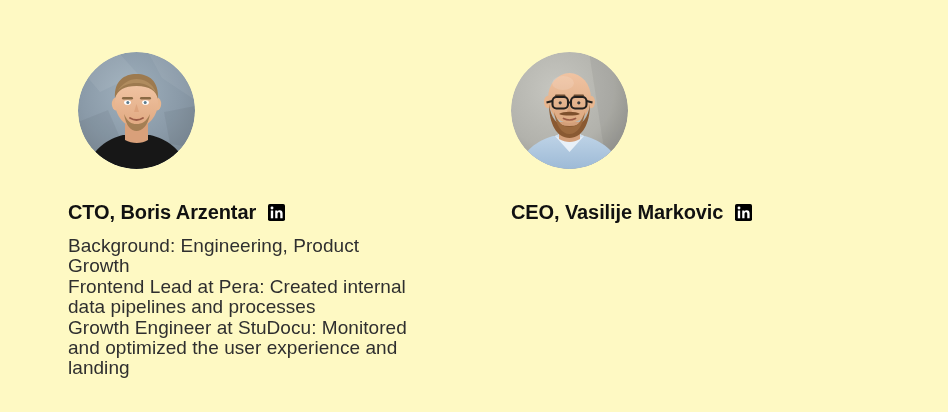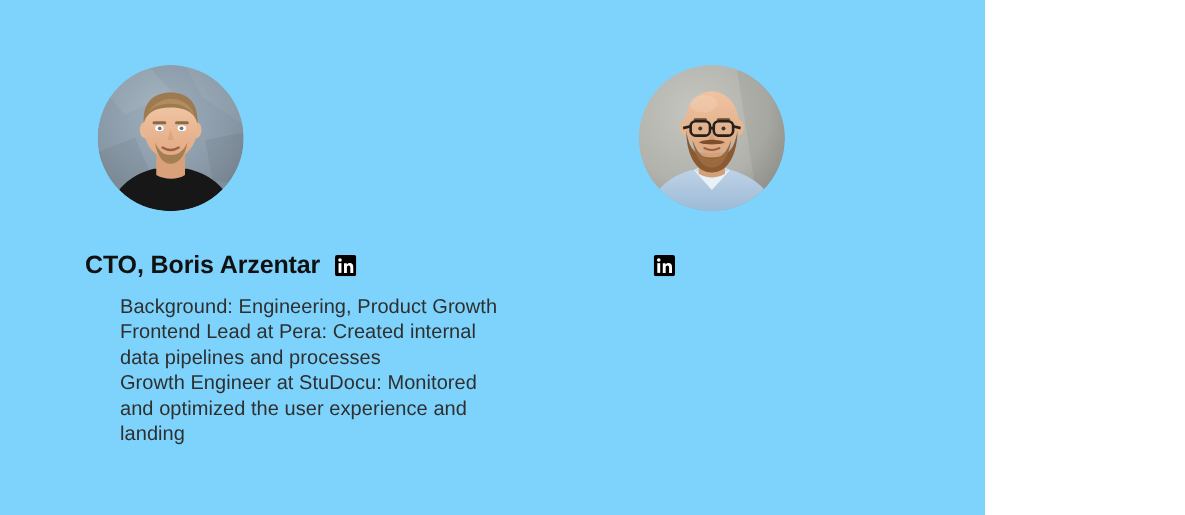--- a/index.html
+++ b/index.html
@@ -10,23 +10,23 @@
   body {
     width: 948px;
     height: 412px;
     background: #ffffff;
     font-family: "Liberation Sans", sans-serif;
     overflow: hidden;
   }
 
   .board {
     position: relative;
-    width: 788px;
+    width: 948px;
     height: 412px;
-    background: #7dd3fc;
+    background: #fef9c3;
   }
 
   .profile {
     position: absolute;
     top: 52px;
   }
   .profile--left  { left: 68px; width: 352px; }
   .profile--right { left: 511px; width: 352px; }
 
   
@@ -62,26 +62,25 @@
     width: 17px;
     height: 17px;
     margin-left: 12px;
     flex: 0 0 auto;
   }
   .li-badge svg { display: block; width: 17px; height: 17px; }
 
   
   .bio {
     margin-top: 12px;
-    font-size: 16px;
+    font-size: 19px;
     line-height: 20.4px;
     color: #2f2f2f;
     white-space: pre-line;
     letter-spacing: 0.05px;
-    margin-left: 28px;
   }
 </style>
 </head>
 <body>
 
 <div class="board">
 
   <div class="profile profile--left">
 
     <div class="avatar-wrap">
@@ -220,20 +219,21 @@
           <path d="M43 60 C45 74 51 82 58.5 82 C66 82 72 74 74 60 C70 71 65 75 58.5 75 C52 75 47 71 43 60 Z" fill="#9c6a3e"></path>
 
           <path d="M48 62 C52 59 65 59 69 62 C65 64 52 64 48 62 Z" fill="#7d4f2c"></path>
 
           <path d="M52.5 66.5 Q58.5 69.5 64.5 66.5" stroke="#9c5c46" stroke-width="1.7" fill="none" stroke-linecap="round"></path>
         </g>
       </svg>
     </div>
 
     <div class="name-row">
+      <span class="name-text">CEO, Vasilije Markovic</span>
       <a class="li-badge" href="#">
         <svg viewBox="0 0 24 24" aria-hidden="true">
           <rect x="0" y="0" width="24" height="24" rx="2.5" fill="#000000"></rect>
           <rect x="4" y="9.2" width="3.3" height="11" fill="#ffffff"></rect>
           <circle cx="5.65" cy="5.6" r="2.05" fill="#ffffff"></circle>
           <path d="M10.2 9.2 h3.15 v1.5 c0.6 -1.05 1.85 -1.75 3.35 -1.75 c2.55 0 3.9 1.6 3.9 4.5 v6.75 h-3.3 v-6.1 c0 -1.5 -0.6 -2.35 -1.85 -2.35 c-1.3 0 -2.0 0.9 -2.0 2.35 v6.1 h-3.25 z" fill="#ffffff"></path>
         </svg>
       </a>
     </div>
 

